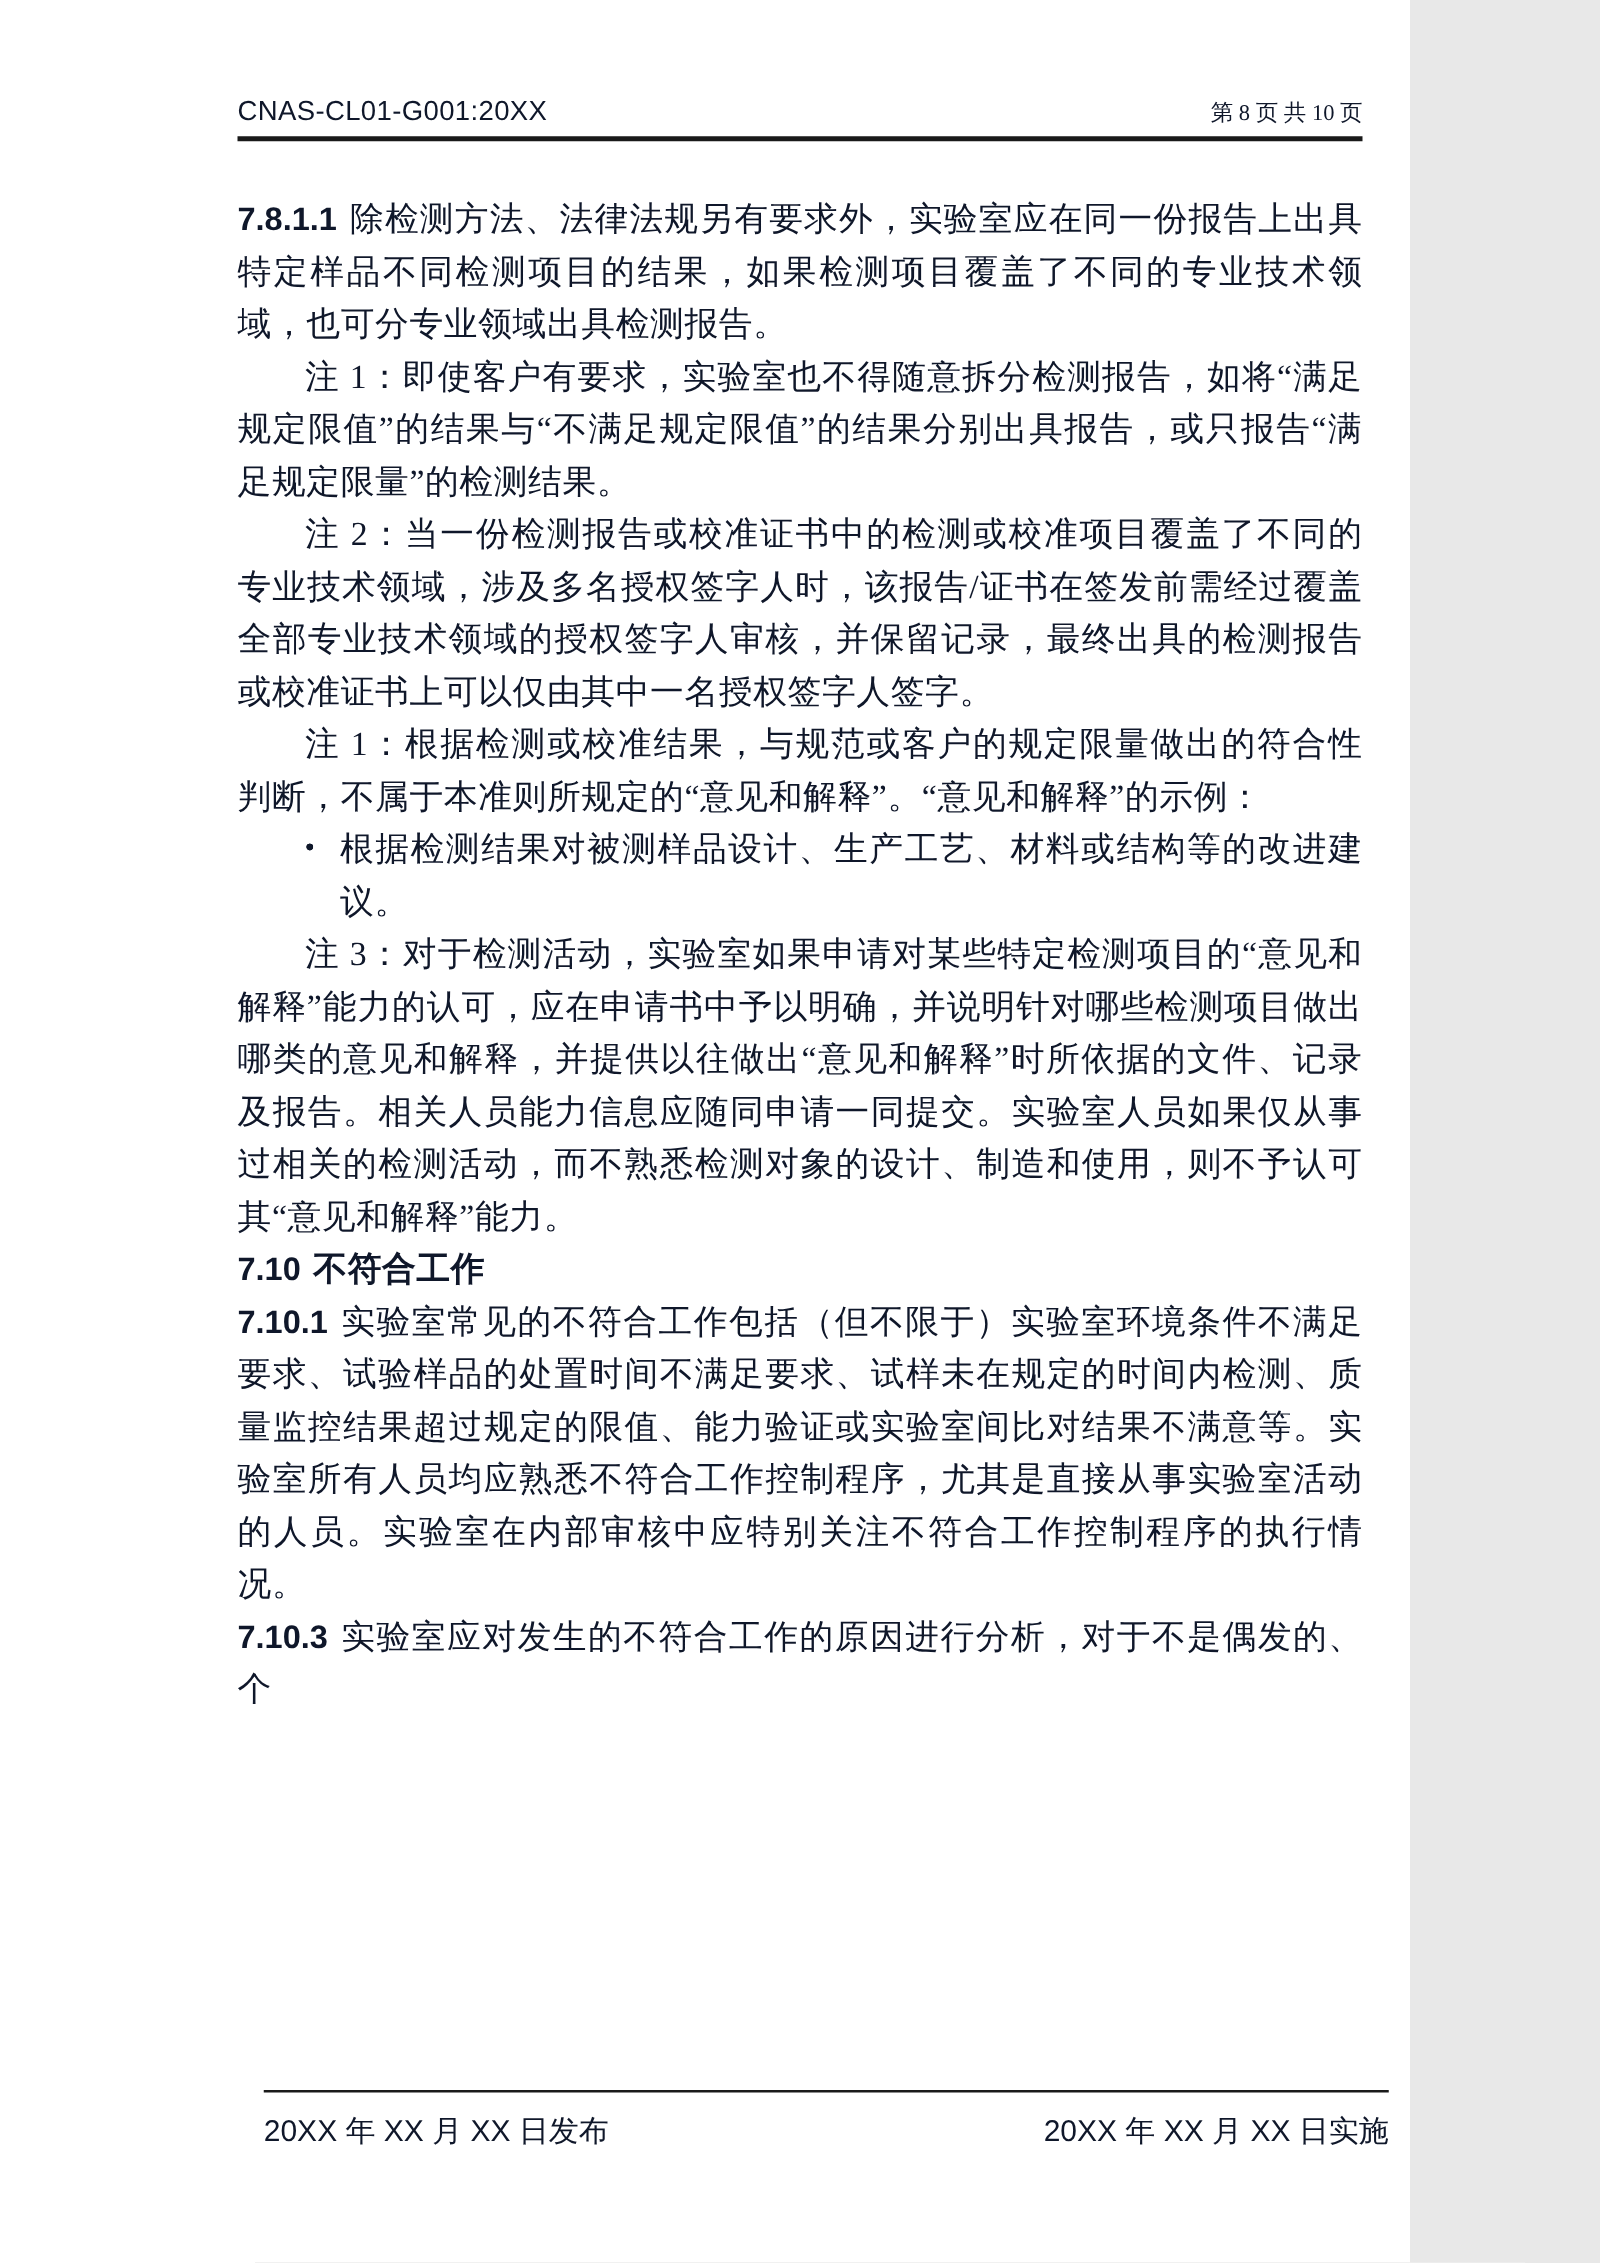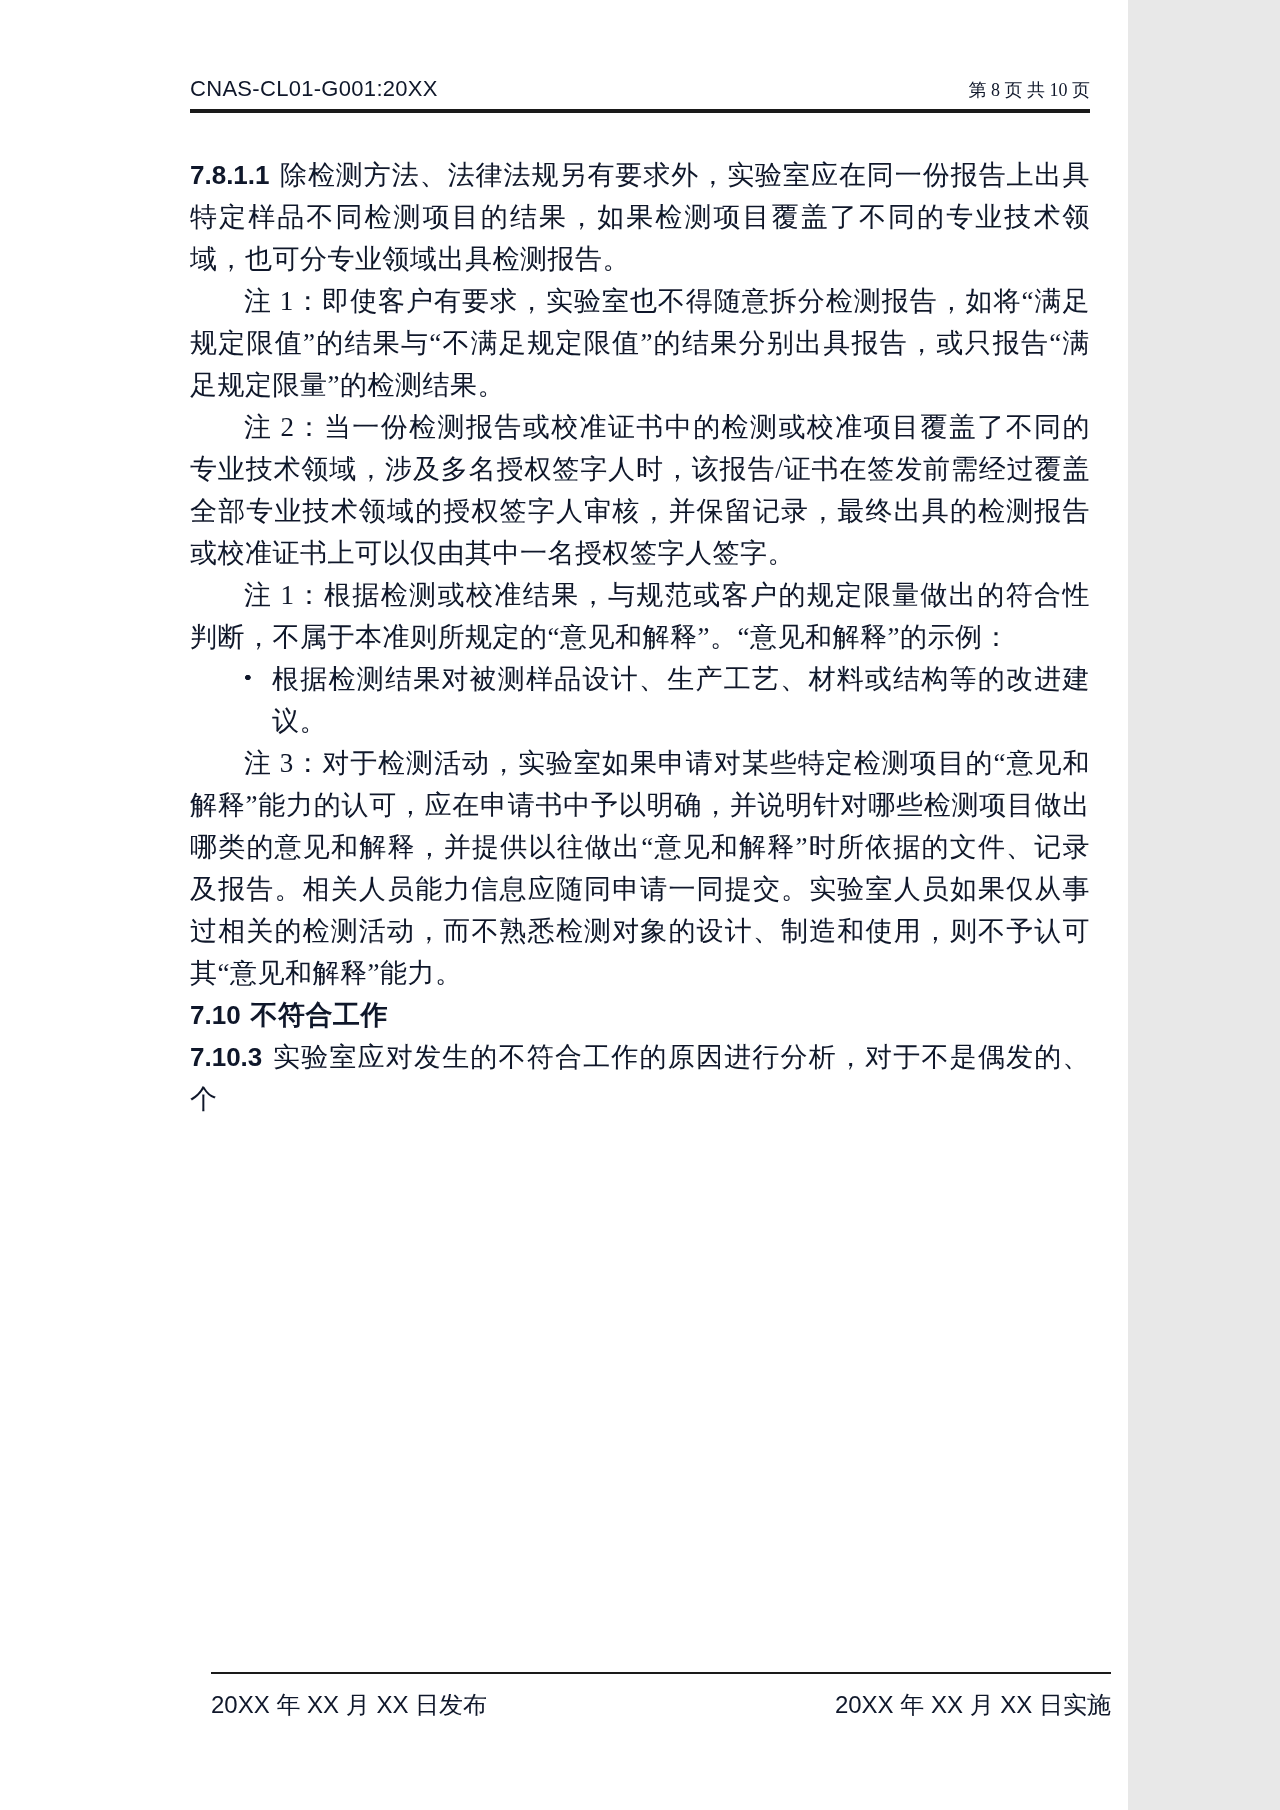--- a/index.html
+++ b/index.html
@@ -100,20 +100,21 @@
   <div class="content">
       <div class="block para"><span class="lead">7.8.1.1</span><span>除检测方法、法律法规另有要求外，实验室应在同一份报告上出具特定样品不同检测项目的结果，如果检测项目覆盖了不同的专业技术领域，也可分专业领域出具检测报告。</span></div>
       <div class="block note"><span>注 1：即使客户有要求，实验室也不得随意拆分检测报告，如将“满足规定限值”的结果与“不满足规定限值”的结果分别出具报告，或只报告“满足规定限量”的检测结果。</span></div>
       <div class="block note"><span>注 2：当一份检测报告或校准证书中的检测或校准项目覆盖了不同的专业技术领域，涉及多名授权签字人时，该报告/证书在签发前需经过覆盖全部专业技术领域的授权签字人审核，并保留记录，最终出具的检测报告或校准证书上可以仅由其中一名授权签字人签字。</span></div>
       <div class="block note"><span>注 1：根据检测或校准结果，与规范或客户的规定限量做出的符合性判断，不属于本准则所规定的“意见和解释”。“意见和解释”的示例：</span></div>
       <div class="block bullet"><span class="bullet-marker">•</span></div>
       <div class="block bullet"><span class="bullet-marker">•</span></div>
       <div class="block bullet"><span class="bullet-marker">•</span><span>根据检测结果对被测样品设计、生产工艺、材料或结构等的改进建议。</span></div>
       <div class="block note"><span>注 3：对于检测活动，实验室如果申请对某些特定检测项目的“意见和解释”能力的认可，应在申请书中予以明确，并说明针对哪些检测项目做出哪类的意见和解释，并提供以往做出“意见和解释”时所依据的文件、记录及报告。相关人员能力信息应随同申请一同提交。实验室人员如果仅从事过相关的检测活动，而不熟悉检测对象的设计、制造和使用，则不予认可其“意见和解释”能力。</span></div>
       <div class="block heading"><span class="lead">7.10</span><span>不符合工作</span></div>
+      <div class="block para"><span class="lead">7.10.1</span><span>实验室常见的不符合工作包括（但不限于）实验室环境条件不满足要求、试验样品的处置时间不满足要求、试样未在规定的时间内检测、质量监控结果超过规定的限值、能力验证或实验室间比对结果不满意等。实验室所有人员均应熟悉不符合工作控制程序，尤其是直接从事实验室活动的人员。实验室在内部审核中应特别关注不符合工作控制程序的执行情况。</span></div>
       <div class="block para"><span class="lead">7.10.3</span><span>实验室应对发生的不符合工作的原因进行分析，对于不是偶发的、个</span></div>
     </div>
 
   <div class="footer">
     <span>20XX 年 XX 月 XX 日发布</span>
     <span>20XX 年 XX 月 XX 日实施</span>
   </div>
 
 </div>
 

